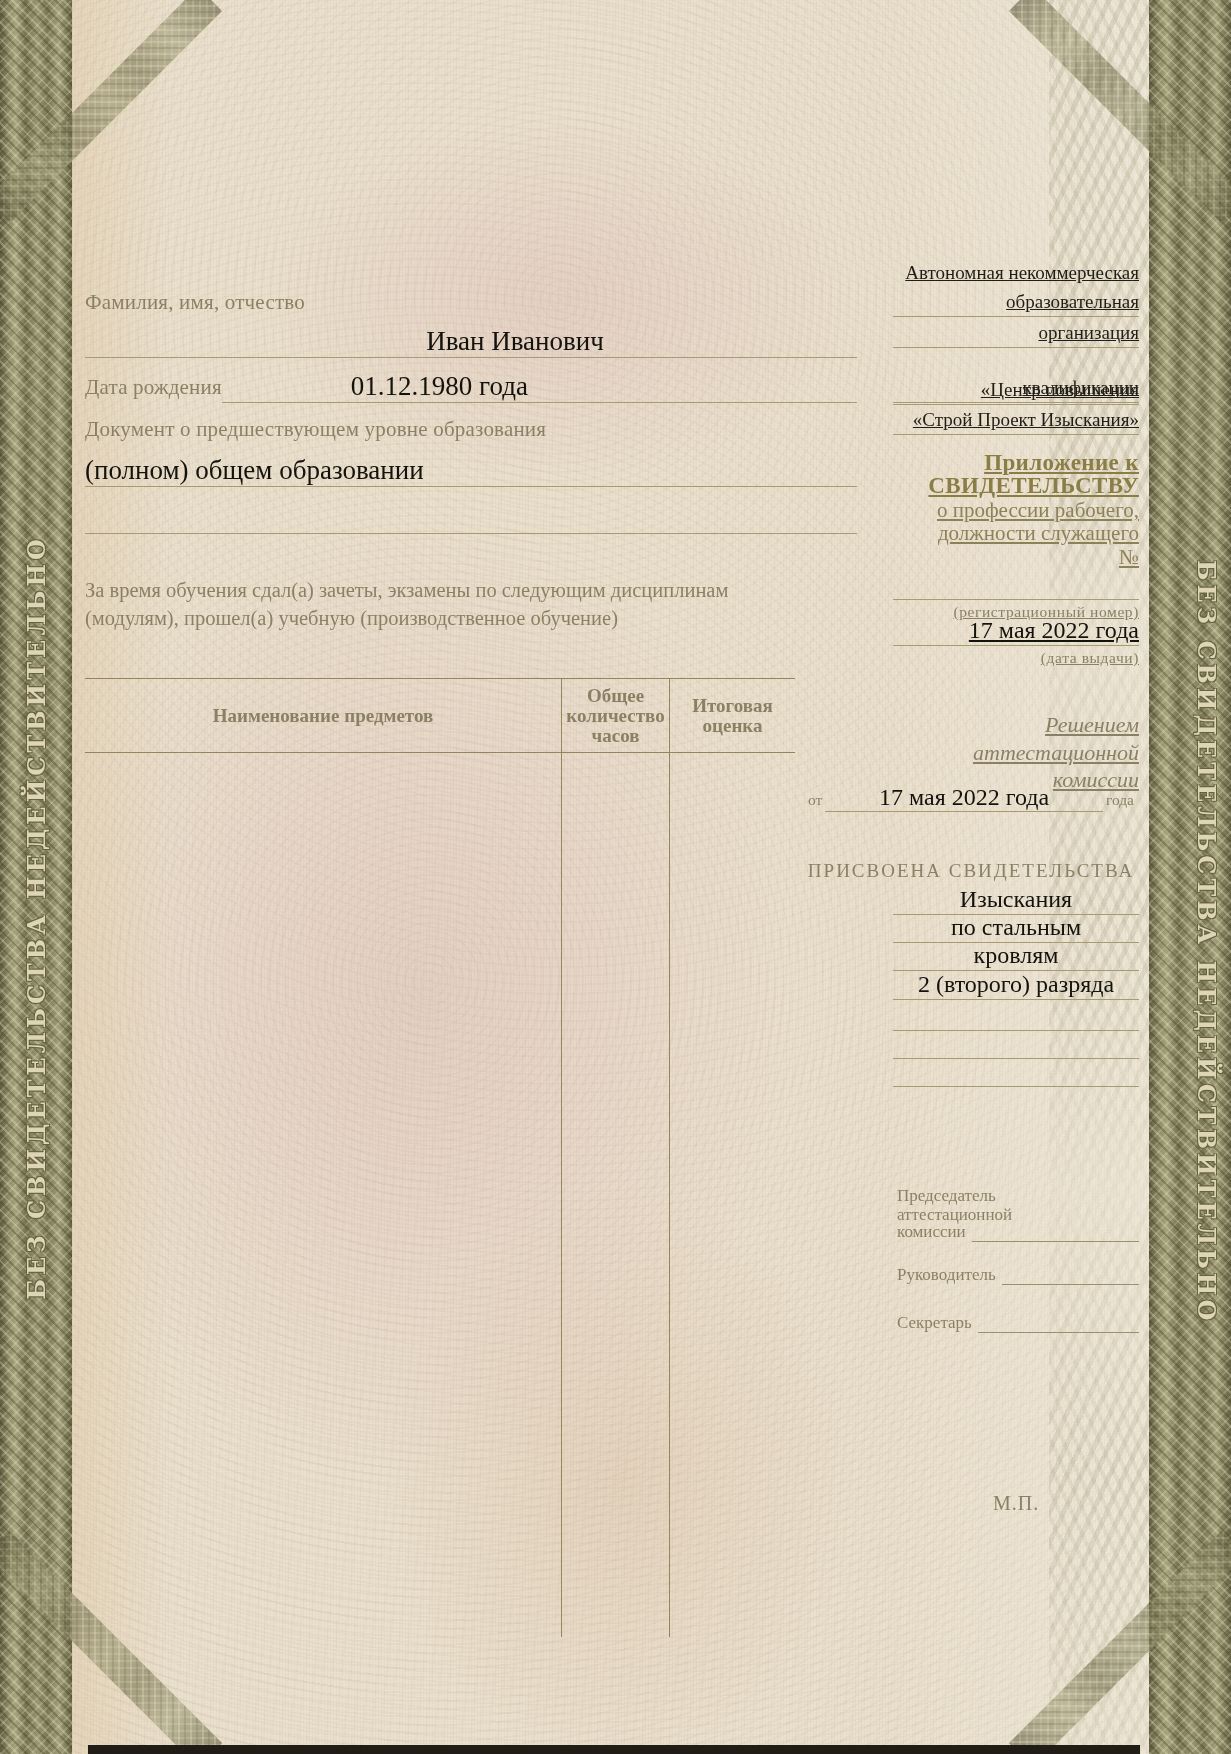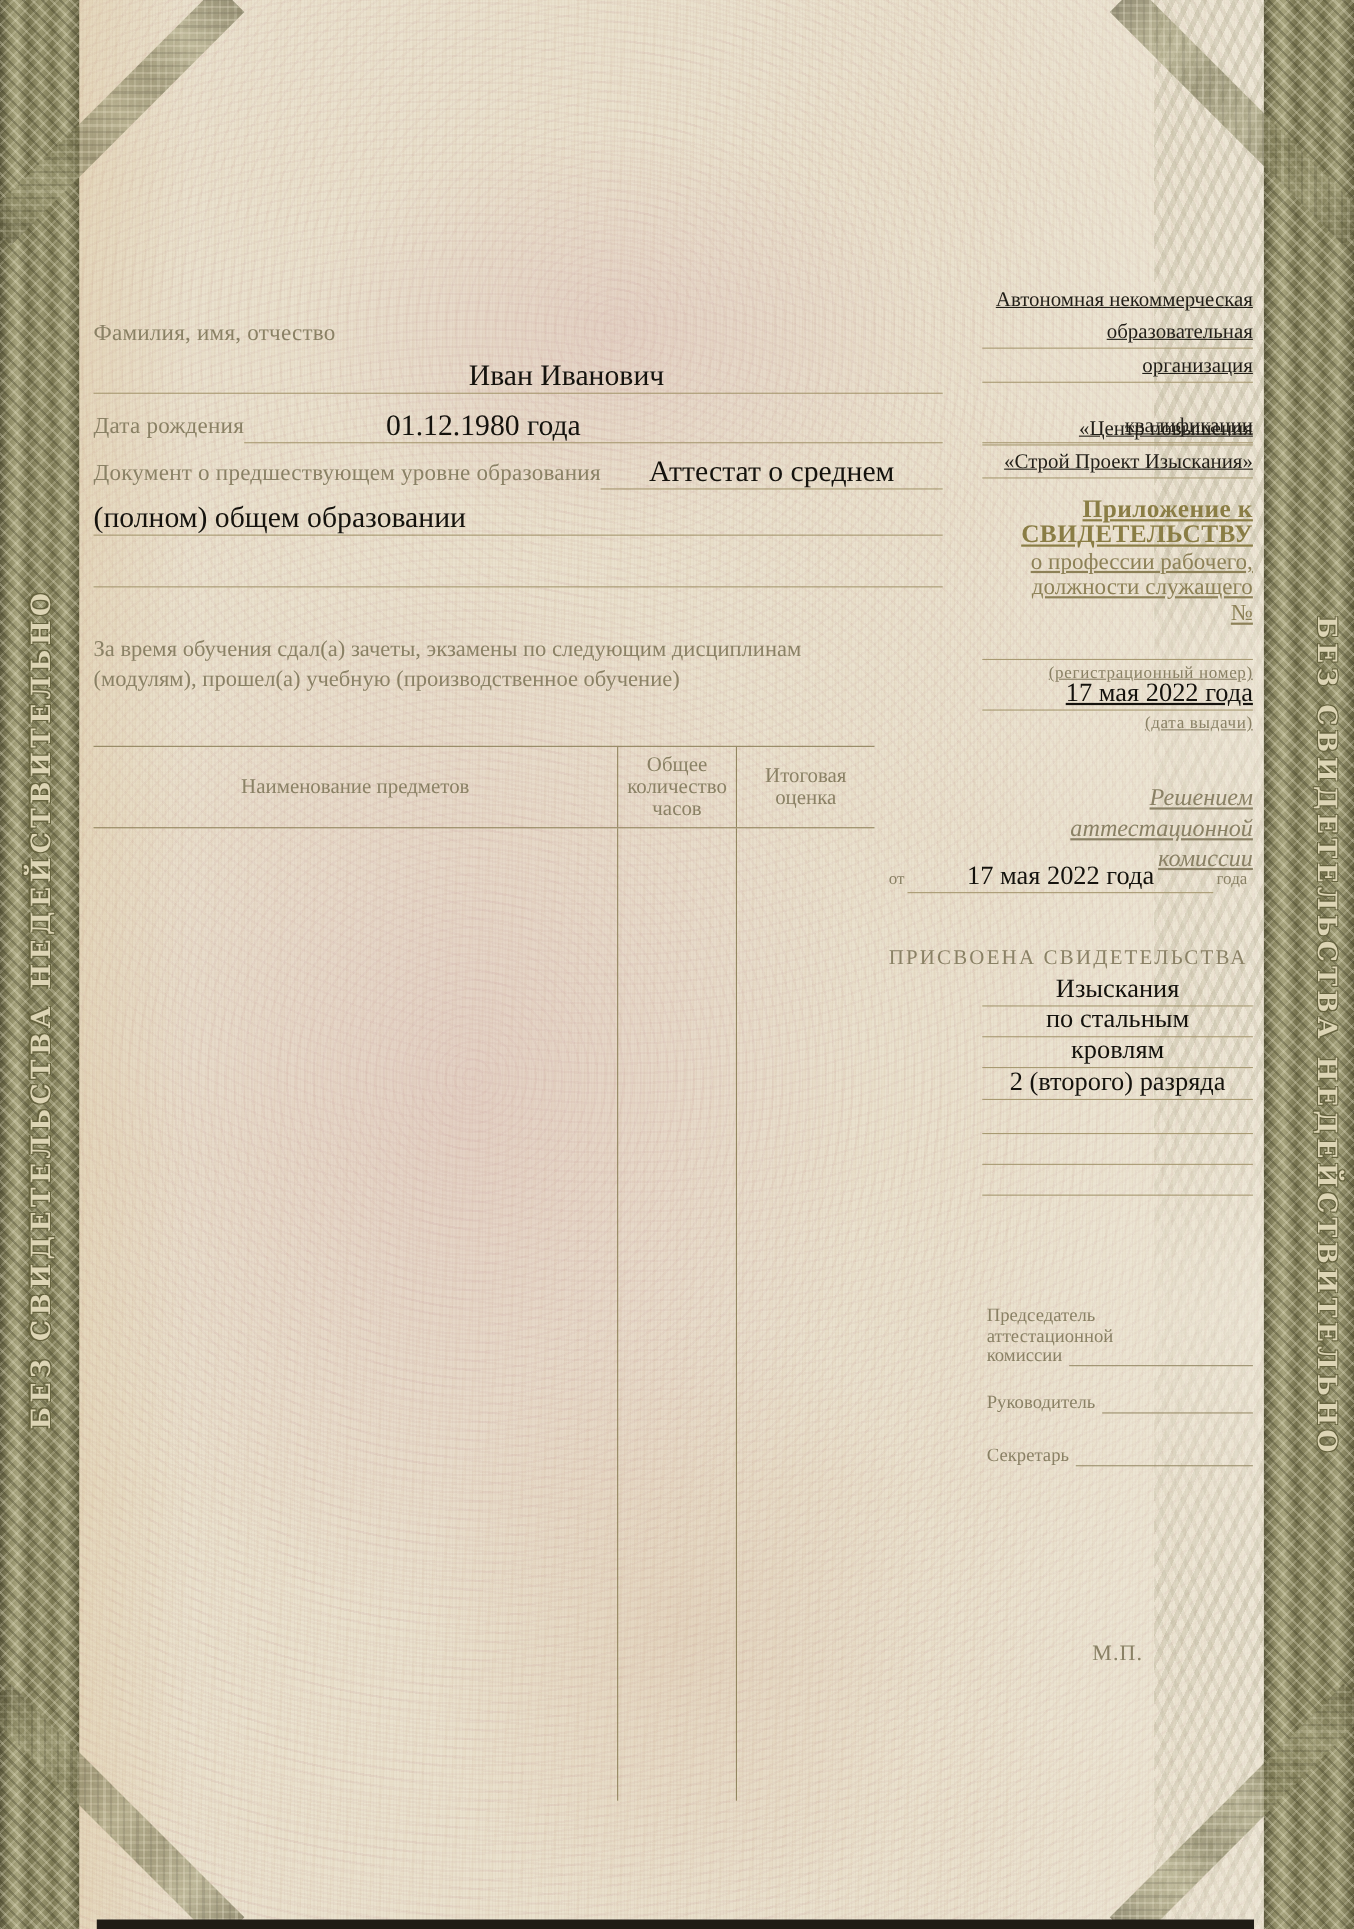--- a/index.html
+++ b/index.html
@@ -67,21 +67,21 @@
   .fline  { flex:1; border-bottom:1px solid #a89a72; text-align:center; overflow:visible; }
   .fline.left { text-align:left; }
   .fvalue { display:inline-block; font-size:27px; color:#14120d; line-height:1.15; white-space:nowrap; }
   
   .content { position:absolute; left:85px; top:0; width:772px; height:1700px; z-index:3; }
   .para { position:absolute; top:576px; left:0; width:705px; }
   .para div { font-size:20.5px; line-height:28px; color:#8a8165; white-space:nowrap; }
   .table { position:absolute; top:678px; left:0; width:710px; height:959px; border-top:1px solid #93865f; }
   .thead { display:flex; height:74px; border-bottom:1px solid #93865f; }
   .thead .c { display:flex; flex-direction:column; align-items:center; justify-content:center;
-              font-size:19px; line-height:20px; color:#8a8165; text-align:center; }
+              font-size:19px; line-height:20px; color:#8a8165; text-align:center;font-weight:bold; }
   .c1 { width:476px; } .c2 { width:108px; border-left:1px solid #93865f; } .c3 { flex:1; border-left:1px solid #93865f; }
   .tbody { display:flex; height:884px; }
   .tbody .c { font-size:19px; color:#2a2620; }
   
   .rightcol { position:absolute; left:893px; top:0; width:246px; height:1700px; z-index:3; }
   .rc { position:absolute; left:0; right:0; text-align:right; white-space:nowrap;text-decoration:underline; }
   .org { font-size:19px; color:#211e18; height:26px; }
   .org.u { border-bottom:1px solid #a89a72; }
   .gold  { font-weight:700; color:#8a7d45; font-size:23px; letter-spacing:0.4px; }
   .olv   { color:#8d8157; font-size:21px; }
@@ -133,23 +133,20 @@
 
     <div class="frow" style="top:365px;">
       <span class="flabel">Дата рождения</span>
       <span class="fline">
         <span class="fvalue" style="transform:translateX(-100px);">01.12.1980 года</span>
       </span>
     </div>
 
     <div class="frow" style="top:407px;">
       <span class="flabel">Документ о предшествующем уровне образования</span>
-      <span class="fline">
-        <span class="fvalue">Аттестат о среднем</span>
-      </span>
     </div>
 
     <div class="frow" style="top:449px;">
       <span class="fline left">
         <span class="fvalue">(полном) общем образовании</span>
       </span>
     </div>
 
     <div class="hline" style="top:533px;"></div>
 

